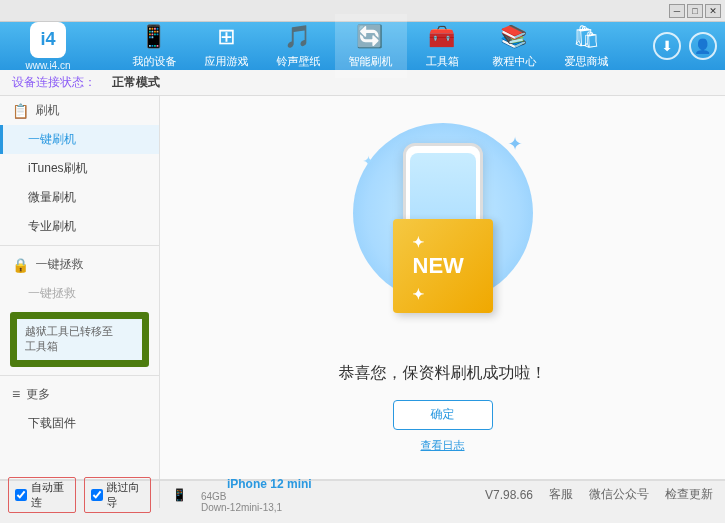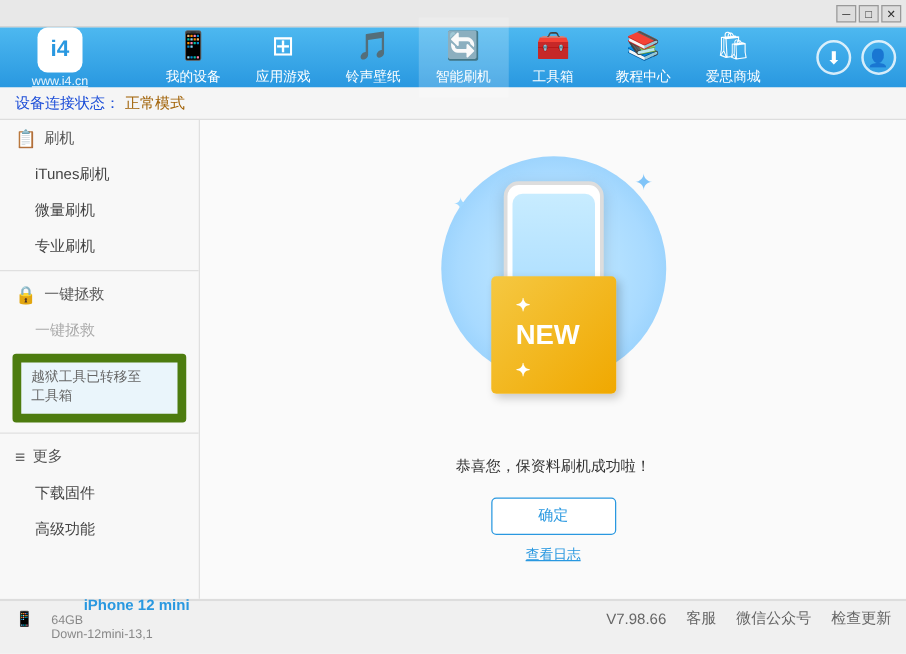--- a/index.html
+++ b/index.html
@@ -64,21 +64,20 @@
       align-items: center;
       justify-content: center;
       font-size: 18px;
       color: #2998e0;
       font-weight: bold;
       margin-bottom: 2px;
     }
     .logo-text {
       font-size: 10px;
       color: rgba(255,255,255,0.9);
-      text-decoration: underline;
     }
     .nav-items {
       display: flex;
       flex: 1;
       justify-content: center;
       gap: 0;
     }
     .nav-item {
       display: flex;
       flex-direction: column;
@@ -128,26 +127,26 @@
       height: 26px;
       background: #f5f5f5;
       border-bottom: 1px solid #ddd;
       display: flex;
       align-items: center;
       padding: 0 12px;
       font-size: 12px;
       color: #333;
     }
     .status-label {
-      color: #1d4ed8;
+      color: #8b5cf6;
     }
     .status-value {
-      color: #a16207;
-      font-weight: normal;
-      margin-left: 4px;
+      color: #404040;
+      font-weight: bold;
+      margin-left: 16px;
     }
 
     
     .sidebar {
       width: 160px;
       background: #f8f8f8;
       border-right: 1px solid #e0e0e0;
       display: flex;
       flex-direction: column;
       overflow-y: auto;
@@ -279,21 +278,21 @@
     .sparkle-tl {
       position: absolute;
       top: 30px;
       left: 20px;
       font-size: 14px;
       color: #a0d8ff;
     }
 
     
     .success-message {
-      font-size: 12px;
+      font-size: 16px;
       color: #333;
       margin-bottom: 16px;
       text-align: center;
     }
 
     
     .confirm-btn {
       width: 100px;
       height: 30px;
       border: 1px solid #2998e0;
@@ -440,20 +439,23 @@
 </div>
 
 <div class="main-content">
 
   <div class="sidebar">
 
     <div class="sidebar-section-header">
       <span class="sidebar-section-icon">📋</span>
       <span>刷机</span>
     </div>
+    <div class="sidebar-item active">
+      <span>一键刷机</span>
+    </div>
     <div class="sidebar-item">
       <span>iTunes刷机</span>
     </div>
     <div class="sidebar-item">
       <span>微量刷机</span>
     </div>
     <div class="sidebar-item">
       <span>专业刷机</span>
     </div>
     <div class="sidebar-divider"></div>
@@ -469,23 +471,20 @@
       <span>越狱工具已转移至<br>工具箱</span>
     </div>
     <div class="sidebar-divider"></div>
 
     <div class="sidebar-section-header">
       <span class="sidebar-section-icon">≡</span>
       <span>更多</span>
     </div>
     <div class="sidebar-item">
       <span>下载固件</span>
-    </div>
-    <div class="sidebar-item">
-      <span>高级功能</span>
     </div>
   </div>
 
   <div class="content-area">
 
     <div class="phone-illustration">
       <div class="phone-bg-circle"></div>
       <div class="sparkles">✦</div>
       <div class="sparkle-tl">✦</div>
       <div class="phone-body">
@@ -498,20 +497,30 @@
 
     <button class="confirm-btn">确定</button>
 
     <span class="view-log-link">查看日志</span>
   </div>
 </div>
 
 <div class="full-bottom">
 
   <div class="bottom-main-row">
+    <div class="bottom-sidebar-portion">
+      <div class="checkbox-item">
+        <input type="checkbox" checked="" style="">
+        <span class="checkbox-label">自动重连</span>
+      </div>
+      <div class="checkbox-item">
+        <input type="checkbox" checked="" style="">
+        <span class="checkbox-label">跳过向导</span>
+      </div>
+    </div>
     <div class="bottom-content-portion">
       <div style="display:flex;align-items:center;gap:6px;">
         <span>📱</span>
         <div class="device-info-section">
           <span class="device-name">iPhone 12 mini</span>
           <span class="device-sub">64GB</span>
           <span class="device-sub">Down-12mini-13,1</span>
         </div>
       </div>
       <div style="display:flex;align-items:center;gap:16px;">

